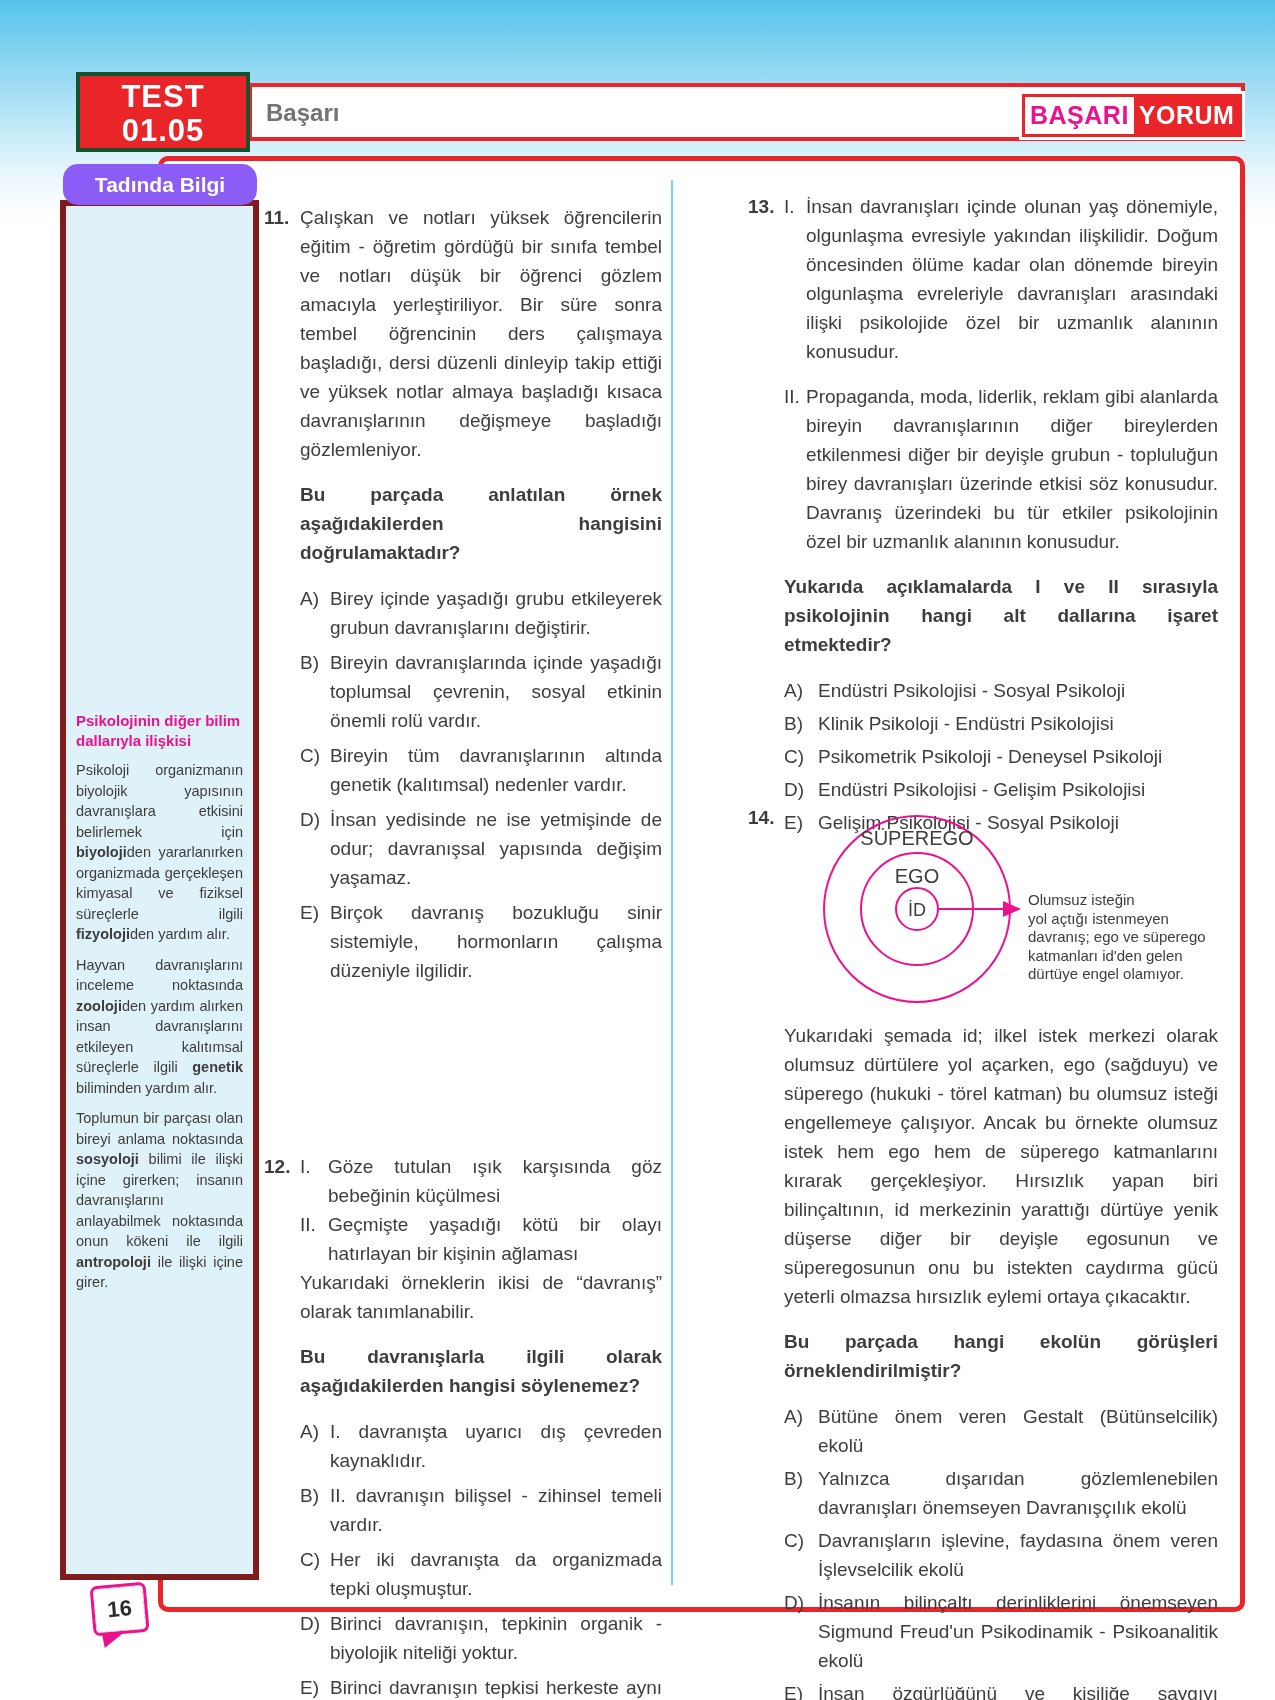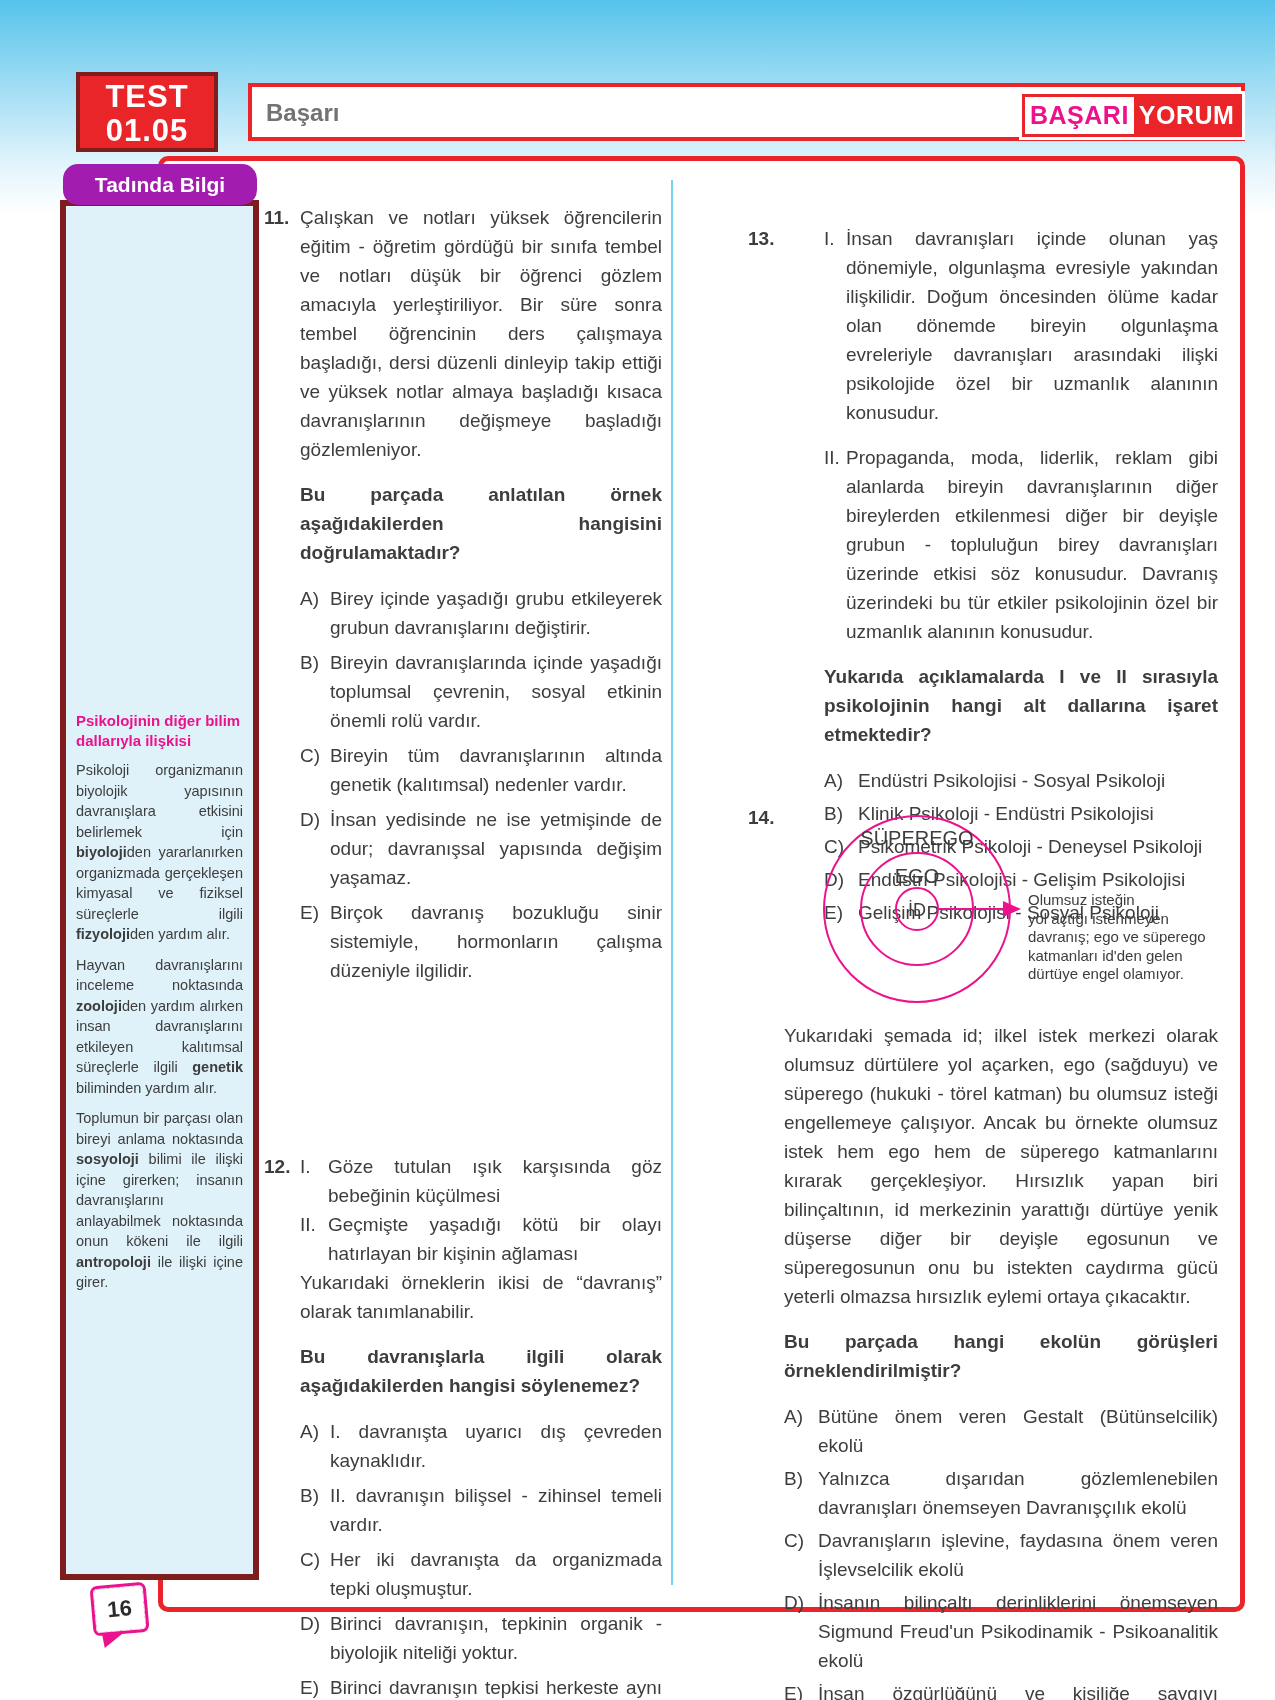--- a/index.html
+++ b/index.html
@@ -2,41 +2,41 @@
 <html><head>
 <meta charset="utf-8">
 <style>
   html,body{margin:0;padding:0;background:#fff;}
   .page{position:relative;width:1275px;height:1700px;background:#fff;overflow:hidden;
         font-family:"Liberation Sans",sans-serif;color:#3d3d3d;}
   .sky{position:absolute;left:0;top:0;width:100%;height:215px;
        background:linear-gradient(180deg,#56c3eb 0%,#a9e0f5 45%,#e4f5fc 78%,#ffffff 100%);}
 
   
-  .test-box{position:absolute;left:76px;top:72px;width:142px;height:80px;background:#e92529;
-            border:4px solid #7f1d1d;box-sizing:border-box;color:#fff;font-weight:bold;
+  .test-box{position:absolute;left:76px;top:72px;width:174px;height:80px;background:#e92529;
+            border:4px solid #14532d;box-sizing:border-box;color:#fff;font-weight:bold;
             text-align:center;z-index:6;padding-top:4px;}
   .test-box .l1{font-size:31px;line-height:34px;letter-spacing:1px;}
   .test-box .l2{font-size:31px;line-height:34px;letter-spacing:1px;}
   .header-bar{position:absolute;left:248px;top:83px;width:997px;height:58px;background:#fff;
               border:4px solid #e92529;box-sizing:border-box;z-index:5;}
   .subject{position:absolute;left:14px;top:12px;font-size:24px;font-weight:bold;color:#737373;}
   .brand{position:absolute;left:1022px;top:94px;height:37px;display:flex;z-index:7;
          border:3px solid #e92529;box-sizing:content-box;box-shadow:0 0 0 3px #fff;}
   .brand span{display:flex;align-items:center;padding:0 5px;font-size:25px;font-weight:bold;letter-spacing:0.5px;}
   .brand .b-left{background:#fff;color:#ec128d;}
   .brand .b-right{background:#e92529;color:#fff;}
 
   
   .main-box{position:absolute;left:158px;top:156px;width:1087px;height:1456px;background:#fff;
             border:5px solid #e92529;border-radius:10px;box-sizing:border-box;z-index:1;}
   .divider{position:absolute;left:671px;top:180px;width:2px;height:1405px;background:#76d1f3;z-index:2;}
 
   
-  .tab{position:absolute;left:63px;top:164px;width:194px;height:41px;background:#a21caf;
+  .tab{position:absolute;left:63px;top:164px;width:194px;height:41px;background:#8b5cf6;
        border-radius:15px;color:#fff;font-weight:bold;font-size:21px;display:flex;
        align-items:center;justify-content:center;z-index:5;}
   .sidebar{position:absolute;left:60px;top:200px;width:199px;height:1380px;background:#dff2fa;
            border:6px solid #7f1d1d;box-sizing:border-box;z-index:4;
            padding:505px 10px 0 10px;}
   .sb-title{color:#ec128d;font-weight:bold;font-size:15px;line-height:20px;margin:0 0 9px 0;}
   .sb-p{font-size:14.5px;line-height:20.5px;text-align:justify;margin:0 0 10px 0;color:#3d3d3d;}
 
   
   .q{position:absolute;z-index:3;font-size:19px;line-height:29px;color:#3d3d3d;margin-top:40px;}
@@ -153,21 +153,21 @@
         <span>D)</span>
         <span class="opt-text">Birinci davranışın, tepkinin organik - biyolojik niteliği yoktur.</span>
       </div>
       <div class="opt">
         <span>E)</span>
         <span class="opt-text">Birinci davranışın tepkisi herkeste aynı olur.</span>
       </div>
     </div>
   </div>
 
-  <div class="q q-grid col-r" style="left:748px;top:184px;width:470px;gap:40px;">
+  <div class="q q-grid col-r" style="left:748px;top:152px;width:470px;">
     <div class="q-num">13.</div>
     <div>
       <div class="item" style="margin-bottom:16px;">
         <span>I.</span>
         <span class="it-text">İnsan davranışları içinde olunan yaş dönemiyle, olgunlaşma evresiyle yakından ilişkilidir. Doğum öncesinden ölüme kadar olan dönemde bireyin olgunlaşma evreleriyle davranışları arasındaki ilişki psikolojide özel bir uzmanlık alanının konusudur.</span>
       </div>
       <div class="item" style="margin-bottom:16px;">
         <span>II.</span>
         <span class="it-text">Propaganda, moda, liderlik, reklam gibi alanlarda bireyin davranışlarının diğer bireylerden etkilenmesi diğer bir deyişle grubun - topluluğun birey davranışları üzerinde etkisi söz konusudur. Davranış üzerindeki bu tür etkiler psikolojinin özel bir uzmanlık alanının konusudur.</span>
       </div>

